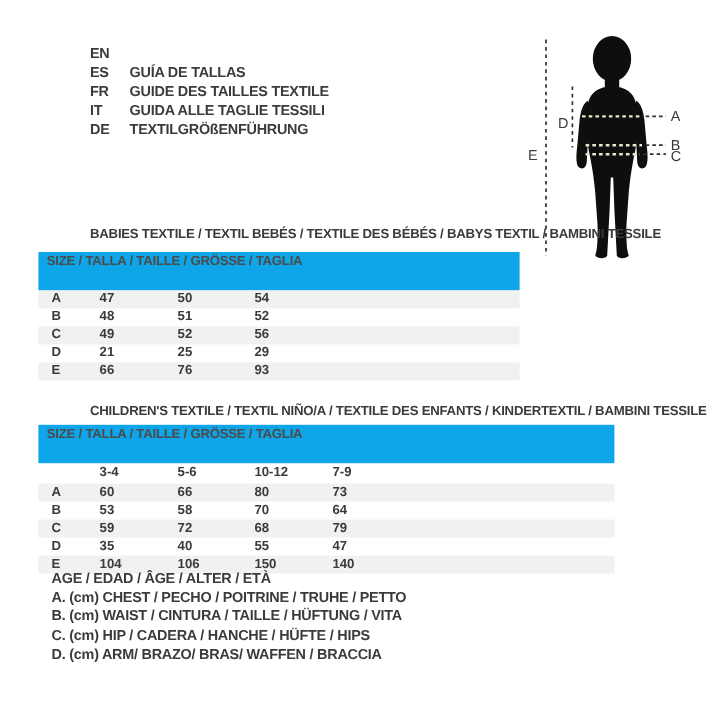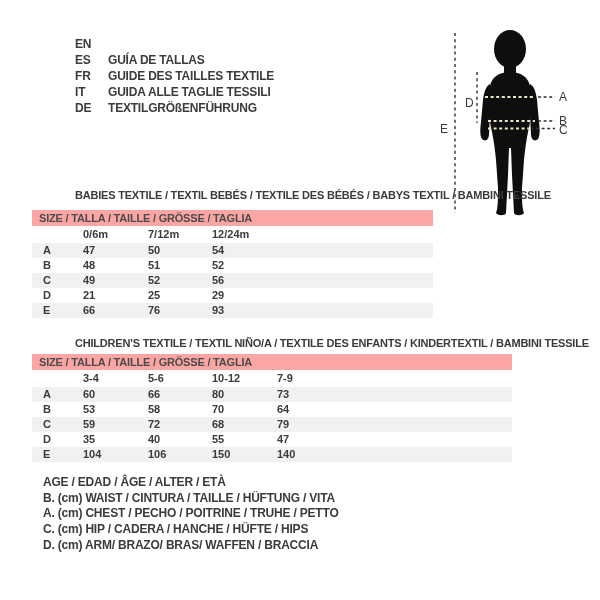--- a/index.html
+++ b/index.html
@@ -18,21 +18,21 @@
 
   
   .section-title { position:absolute; left:43px; font-size:11px; font-weight:bold; letter-spacing:-0.2px; white-space:nowrap;padding-left:32px; }
   .title-babies { top:189px; }
   .title-children { top:337px; }
 
   
   .size-table { position:absolute; left:32px; }
   .table-babies { top:210px; width:401px; }
   .table-children { top:354px; width:480px; }
-  .size-bar { height:16px; line-height:16px; background:#fca5a5; color:#4b4b4a; font-size:11px; font-weight:bold; padding-left:7px; letter-spacing:-0.2px; }
+  .size-bar { height:32px; line-height:16px; background:#0ea5e9; color:#4b4b4a; font-size:11px; font-weight:bold; padding-left:7px; letter-spacing:-0.2px; }
   .cols-row { display:flex; height:17px; line-height:17px; font-size:11px; font-weight:bold; }
   .trow { display:flex; height:15px; line-height:15px; font-size:11px; font-weight:bold; }
   .trow.shade { background:#f1f1f0; }
   .c-letter { width:51px; padding-left:11px; }
   .c-val { width:65px; }
   .c-val.w2 { width:64px; }
 
   
   .legend { position:absolute; left:43px; top:475px; font-size:12px; font-weight:bold; letter-spacing:-0.2px; }
   .legend-line { height:15.7px; line-height:15.7px; white-space:nowrap; }
@@ -90,26 +90,20 @@
     <text class="fig-label" x="124" y="81">A</text>
     <text class="fig-label" x="124" y="105">B</text>
     <text class="fig-label" x="124" y="114">C</text>
     <text class="fig-label" x="30" y="87">D</text>
     <text class="fig-label" x="5" y="113">E</text>
   </svg>
 
   <div class="section-title title-babies">BABIES TEXTILE / TEXTIL BEBÉS / TEXTILE DES BÉBÉS / BABYS TEXTIL / BAMBINI TESSILE</div>
   <div class="size-table table-babies">
     <div class="size-bar">SIZE / TALLA / TAILLE / GRÖSSE / TAGLIA</div>
-    <div class="cols-row">
-      <span class="c-letter"></span>
-      <span class="c-val">0/6m</span>
-      <span class="c-val w2">7/12m</span>
-      <span class="c-val">12/24m</span>
-    </div>
     <div class="trow shade">
       <span class="c-letter">A</span>
       <span class="c-val">47</span>
       <span class="c-val w2">50</span>
       <span class="c-val">54</span>
     </div>
     <div class="trow">
       <span class="c-letter">B</span>
       <span class="c-val">48</span>
       <span class="c-val w2">51</span>
@@ -177,19 +171,19 @@
       <span class="c-letter">E</span>
       <span class="c-val">104</span>
       <span class="c-val w2">106</span>
       <span class="c-val">150</span>
       <span class="c-val">140</span>
     </div>
   </div>
 
   <div class="legend">
     <div class="legend-line">AGE / EDAD / ÂGE / ALTER / ETÀ</div>
+    <div class="legend-line">A. (cm) CHEST / PECHO / POITRINE / TRUHE / PETTO</div>
     <div class="legend-line">B. (cm) WAIST / CINTURA / TAILLE / HÜFTUNG / VITA</div>
-    <div class="legend-line">A. (cm) CHEST / PECHO / POITRINE / TRUHE / PETTO</div>
     <div class="legend-line">C. (cm) HIP / CADERA / HANCHE / HÜFTE / HIPS</div>
     <div class="legend-line">D. (cm) ARM/ BRAZO/ BRAS/ WAFFEN / BRACCIA</div>
   </div>
 
 </div>
 
 </body></html>

